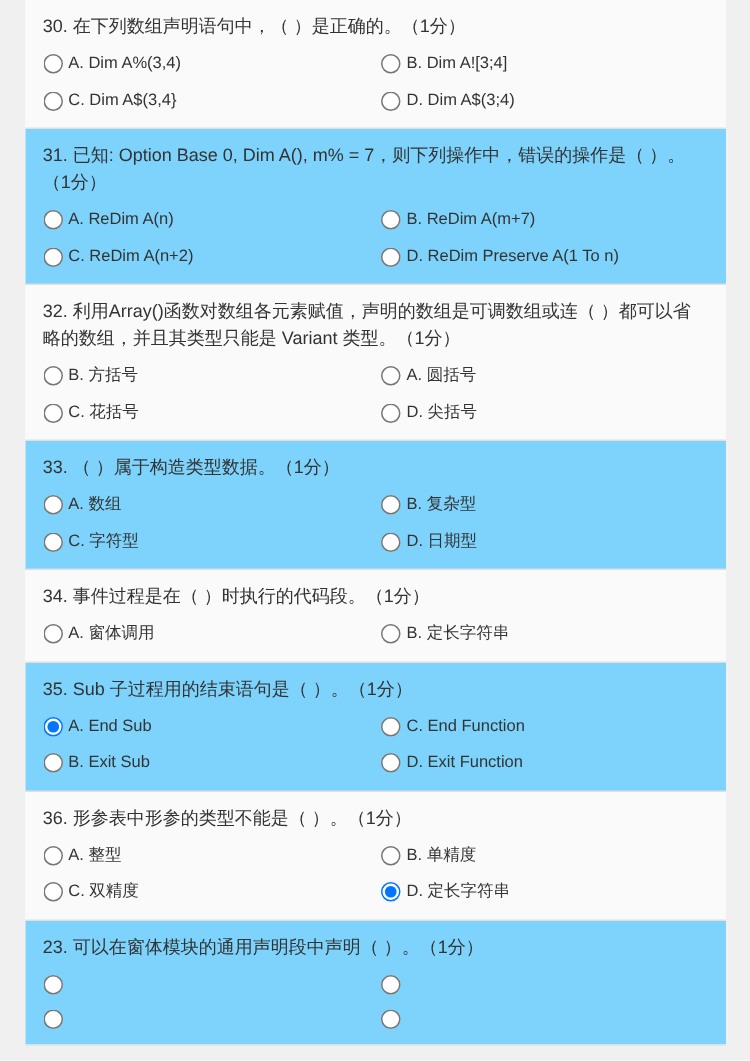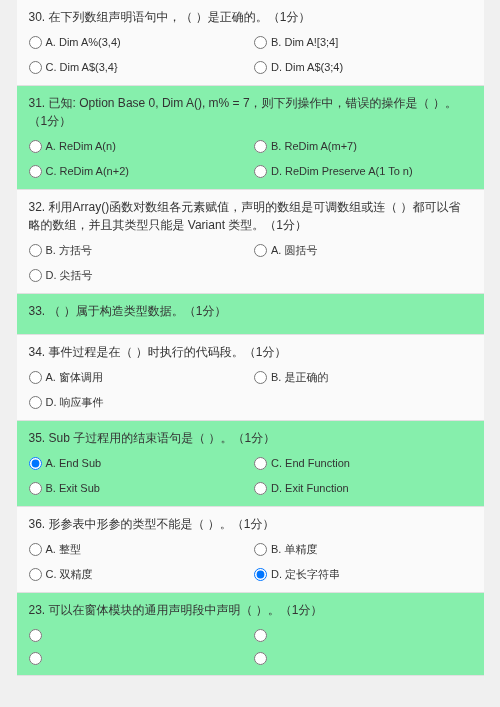--- a/index.html
+++ b/index.html
@@ -10,21 +10,21 @@
       color: #333;
     }
     .page {
       width: 467px;
       background: #fff;
       margin: 0 auto;
     }
     .question-block {
       border-bottom: 1px solid #e0e0e0;
       padding: 8px 12px;
-      background: #86efac;
+      background: #7dd3fc;
     }
     .question-block:nth-child(odd) {
       background: #fafafa;
     }
     .question-title {
       font-size: 12px;
       color: #333;
       margin-bottom: 6px;
       line-height: 1.5;
     }
@@ -103,41 +103,59 @@
         <div class="option">
           <input type="radio" name="q32" style="">
           <span class="option-label">B. 方括号</span>
         </div>
         <div class="option">
           <input type="radio" name="q32" style="">
           <span class="option-label">A. 圆括号</span>
         </div>
         <div class="option">
           <input type="radio" name="q32" style="">
+          <span class="option-label">C. 花括号</span>
+        </div>
+        <div class="option">
+          <input type="radio" name="q32" style="">
           <span class="option-label">D. 尖括号</span>
         </div>
       </div>
     </div>
     <div class="question-block">
       <div class="question-title">33. （  ）属于构造类型数据。（1分）</div>
+      <div class="options-grid">
+        <div class="option">
+          <input type="radio" name="q33" style="">
+          <span class="option-label">A. 数组</span>
+        </div>
+        <div class="option">
+          <input type="radio" name="q33" style="">
+          <span class="option-label">B. 复杂型</span>
+        </div>
+        <div class="option">
+          <input type="radio" name="q33" style="">
+          <span class="option-label">C. 字符型</span>
+        </div>
+        <div class="option">
+          <input type="radio" name="q33" style="">
+          <span class="option-label">D. 日期型</span>
+        </div>
+      </div>
     </div>
     <div class="question-block">
       <div class="question-title">34. 事件过程是在（  ）时执行的代码段。（1分）</div>
       <div class="options-grid">
         <div class="option">
           <input type="radio" name="q34" style="">
           <span class="option-label">A. 窗体调用</span>
         </div>
         <div class="option">
           <input type="radio" name="q34" style="">
-          <span class="option-label">B. 是正确的</span>
-        </div>
-        <div class="option">
-          <input type="radio" name="q34" style="">
-          <span class="option-label">D. 响应事件</span>
+          <span class="option-label">B. 定长字符串</span>
         </div>
       </div>
     </div>
     <div class="question-block">
       <div class="question-title">35. Sub 子过程用的结束语句是（  ）。（1分）</div>
       <div class="options-grid">
         <div class="option">
           <input type="radio" name="q35" checked="" style="">
           <span class="option-label">A. End Sub</span>
         </div>

